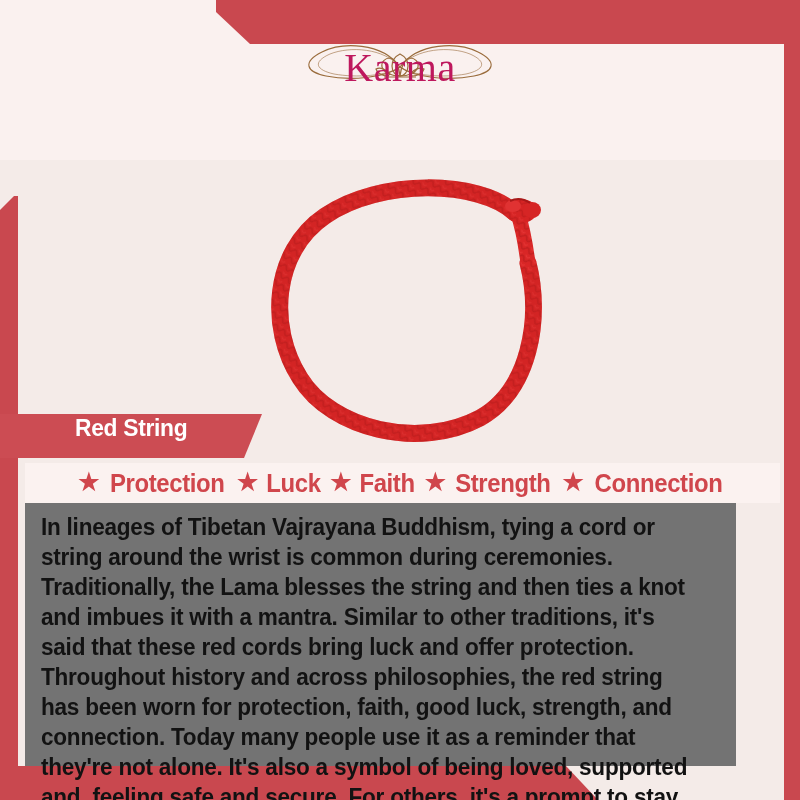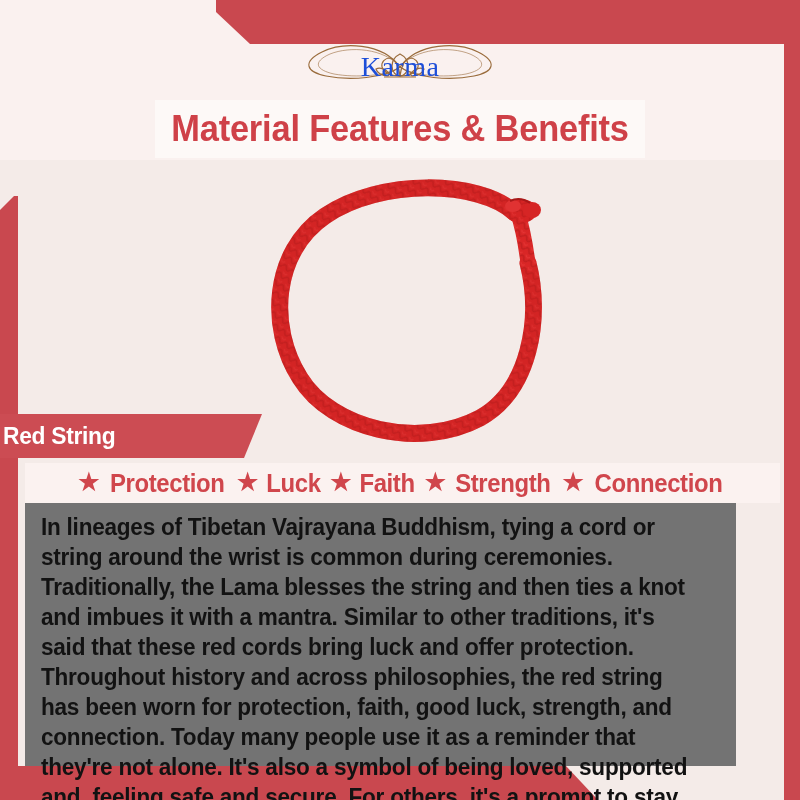--- a/index.html
+++ b/index.html
@@ -73,22 +73,22 @@
     position: relative;
     width: 300px; height: 62px;
     display: flex;
     align-items: center;
     justify-content: center;
   }
   .logo-svg { position: absolute; left: 0; top: 0; }
   .logo-text {
     position: relative;
     font-family: "Liberation Serif", "DejaVu Serif", serif;
-    font-size: 28px;
-    color: #1d4ed8;
+    font-size: 40px;
+    color: #be185d;
     letter-spacing: 0.5px;
     display: flex;
     align-items: center;
     gap: 46px;
     z-index: 2;
   }
 
   
   .title-strip {
     position: absolute;
@@ -124,21 +124,21 @@
     background: #cc4c53;
     clip-path: polygon(0 0, 244px 0, 262px 0, 244px 44px, 0 44px);
     display: flex;
     align-items: center;
   }
   .label-banner-inner {
     position: absolute;
     left: 0; top: 414px;
     width: 262px; height: 44px;
     display: flex;
-    align-items: center;
+    padding-left: 72px;
     box-sizing: border-box;
   }
   .label-text {
     font-family: "Liberation Sans Narrow", "Liberation Sans", sans-serif;
     font-weight: bold;
     font-size: 24px;
     color: #ffffff;
     letter-spacing: -0.3px;
     transform: scaleX(0.95);
     white-space: nowrap;
@@ -228,23 +228,20 @@
           <path d="M162 40 C 168 40, 173 37, 174 33 C 170 31, 164 33, 160 38 Z"></path>
           <path d="M134 41 L 166 41" stroke-width="1"></path>
         </g>
       </svg>
       <div class="logo-text">
         <span>Karma</span>
       </div>
     </div>
   </div>
 
-  <div class="title-strip">
-    <div class="title-text">Material Features &amp; Benefits</div>
-  </div>
 
   <div class="product-area">
     <svg width="380" height="300" viewBox="0 0 380 300">
       <defs>
         <linearGradient id="cordGrad" x1="0" y1="0" x2="1" y2="1">
           <stop offset="0%" stop-color="#e23030"></stop>
           <stop offset="50%" stop-color="#d62222"></stop>
           <stop offset="100%" stop-color="#c01c1c"></stop>
         </linearGradient>
         <pattern id="braid" width="9" height="9" patternUnits="userSpaceOnUse" patternTransform="rotate(35)">

